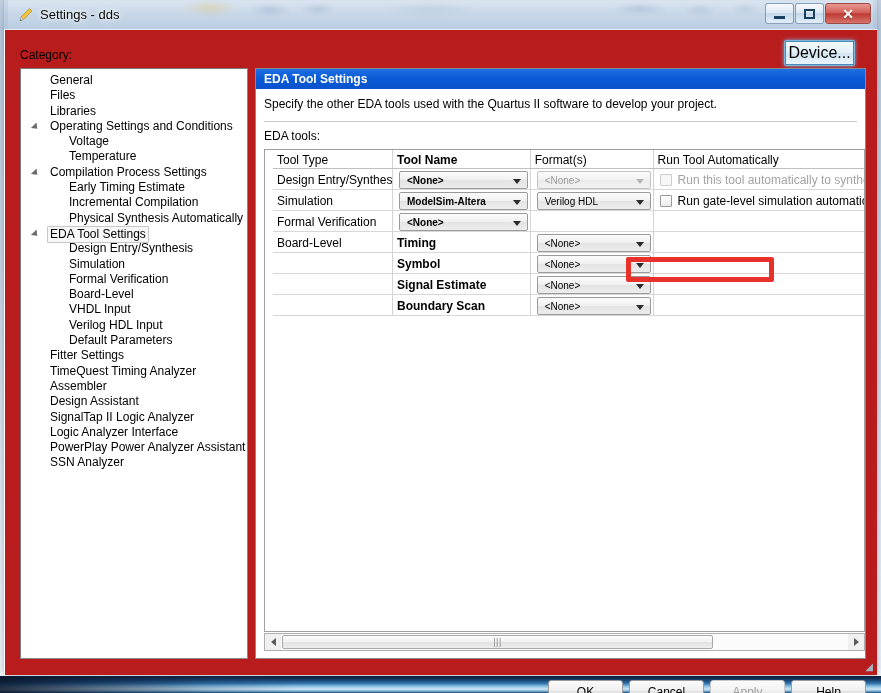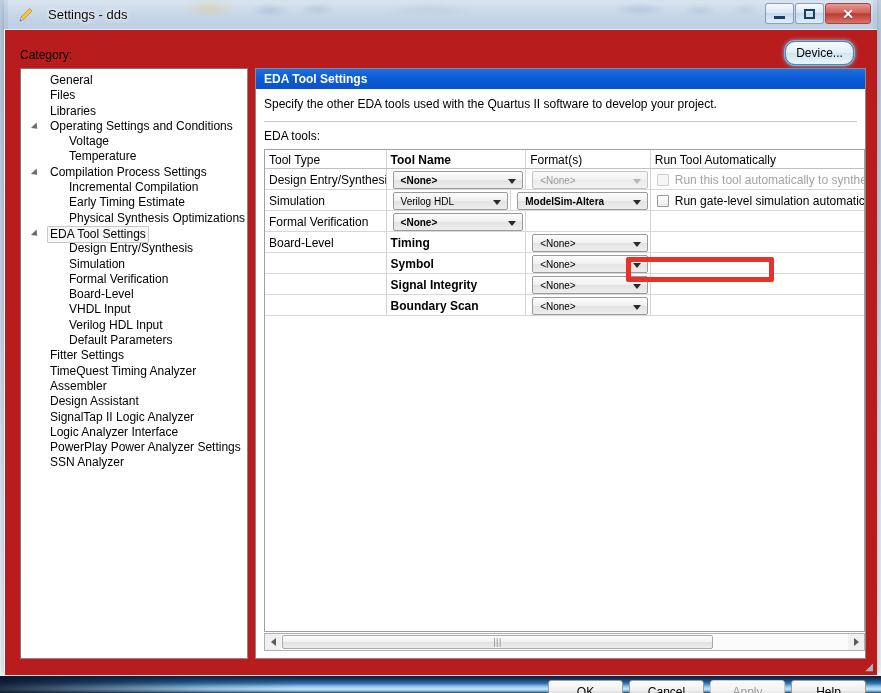--- a/index.html
+++ b/index.html
@@ -62,21 +62,21 @@
   
   .titlebar {
     position:absolute; left:0; top:0; width:873px; height:30px;
     background: linear-gradient(180deg, rgba(236,243,250,.42) 0%, rgba(205,222,238,.38) 48%, rgba(190,211,232,.45) 100%);
     border-bottom: 1px solid rgba(255,255,255,.45);
   }
   .title-icon {
     position:absolute; left:14px; top:7px; width:16px; height:16px;
   }
   .title-text {
-    position:absolute; left:44px; top:7px;
+    position:absolute; left:36px; top:7px;
     font-size:13px; color:#0b0b0b;
     text-shadow: 0 0 4px rgba(255,255,255,.95), 0 0 7px rgba(255,255,255,.85);
     white-space:nowrap;
   }
   .win-buttons { position:absolute; right:6px; top:3px; display:flex; gap:0; }
   .wb {
     width:29px; height:21px; margin-left:1px;
     border:1px solid rgba(120,145,175,.85);
     border-radius:3px;
     background: linear-gradient(180deg, rgba(248,251,254,.95) 0%, rgba(222,234,246,.9) 45%, rgba(198,216,234,.92) 50%, rgba(226,238,249,.95) 100%);
@@ -101,24 +101,24 @@
   }
 
   .label-category {
     position:absolute; left:15px; top:18px;
     font-size:12px; color:#000;
   }
 
   
   .device-btn {
     position:absolute; left:780px; top:11px; width:69px; height:24px;
-    border:1px solid #4a8ab5; border-radius:10px;
+    border:1px solid #4a8ab5; border-radius:1px;
     background: linear-gradient(180deg,#f4fafd 0%,#e3f0f8 48%,#d2e6f2 52%,#e9f4fb 100%);
     box-shadow: 0 0 0 1px rgba(120,200,240,.8), 0 0 4px 1px rgba(110,195,240,.9);
-    font-size:12px; color:#000; cursor:default;
+    font-size:16px; color:#000; cursor:default;
     display:flex; align-items:center; justify-content:center;
   }
 
   
   .tree-panel {
     position:absolute; left:15px; top:38px; width:228px; height:591px;
     background:#fff;
     border:1px solid #8a8a8a;
     border-top-color:#7a7a7a; border-left-color:#7a7a7a;
     overflow:hidden;
@@ -171,21 +171,21 @@
     font-size:12px; color:#000;
   }
 
   
   .grid {
     position:absolute; left:8px; top:80px; width:601px; height:483px;
     border:1px solid #a0a0a0;
     background:#fff;
     overflow:hidden;
   }
-  .grid-row { display:flex; height:21px; }
+  .grid-row { display:flex; height:21px;margin-left:8px; }
   .grid-row.head {
     height:19px;
     background:#fff;
     border-bottom:1px solid #c0c0c0;
   }
   .cell {
     position:relative;
     border-right:1px solid #d4d4d4;
     padding:2px 0 0 4px;
     font-size:12px; color:#000;
@@ -328,38 +328,38 @@
 
     <div class="tree-panel">
       <div class="tree-inner" id="tree-root">
           <div class="tree-item lvl0"><span class="lbl">General</span></div>
           <div class="tree-item lvl0"><span class="lbl">Files</span></div>
           <div class="tree-item lvl0"><span class="lbl">Libraries</span></div>
           <div class="tree-item lvl0"><span class="expander"></span><span class="lbl">Operating Settings and Conditions</span></div>
           <div class="tree-item lvl1"><span class="lbl">Voltage</span></div>
           <div class="tree-item lvl1"><span class="lbl">Temperature</span></div>
           <div class="tree-item lvl0"><span class="expander"></span><span class="lbl">Compilation Process Settings</span></div>
+          <div class="tree-item lvl1"><span class="lbl">Early Timing Estimate</span></div>
           <div class="tree-item lvl1"><span class="lbl">Incremental Compilation</span></div>
-          <div class="tree-item lvl1"><span class="lbl">Early Timing Estimate</span></div>
-          <div class="tree-item lvl1"><span class="lbl">Physical Synthesis Optimizations</span></div>
+          <div class="tree-item lvl1"><span class="lbl">Physical Synthesis Automatically</span></div>
           <div class="tree-item lvl0 selected"><span class="expander"></span><span class="lbl">EDA Tool Settings</span></div>
           <div class="tree-item lvl1"><span class="lbl">Design Entry/Synthesis</span></div>
           <div class="tree-item lvl1"><span class="lbl">Simulation</span></div>
           <div class="tree-item lvl1"><span class="lbl">Formal Verification</span></div>
           <div class="tree-item lvl1"><span class="lbl">Board-Level</span></div>
           <div class="tree-item lvl1"><span class="lbl">VHDL Input</span></div>
           <div class="tree-item lvl1"><span class="lbl">Verilog HDL Input</span></div>
           <div class="tree-item lvl1"><span class="lbl">Default Parameters</span></div>
           <div class="tree-item lvl0"><span class="lbl">Fitter Settings</span></div>
           <div class="tree-item lvl0"><span class="lbl">TimeQuest Timing Analyzer</span></div>
           <div class="tree-item lvl0"><span class="lbl">Assembler</span></div>
           <div class="tree-item lvl0"><span class="lbl">Design Assistant</span></div>
           <div class="tree-item lvl0"><span class="lbl">SignalTap II Logic Analyzer</span></div>
           <div class="tree-item lvl0"><span class="lbl">Logic Analyzer Interface</span></div>
-          <div class="tree-item lvl0"><span class="lbl">PowerPlay Power Analyzer Settings</span></div>
+          <div class="tree-item lvl0"><span class="lbl">PowerPlay Power Analyzer Assistant</span></div>
           <div class="tree-item lvl0"><span class="lbl">SSN Analyzer</span></div>
         </div>
     </div>
 
     <div class="main-panel">
       <div class="panel-header">EDA Tool Settings</div>
       <div class="panel-desc">Specify the other EDA tools used with the Quartus II software to develop your project.</div>
       <div class="hr"></div>
       <div class="label-edatools">EDA tools:</div>
 
@@ -393,32 +393,32 @@
               </div>
               <div class="cell c4 cellflex">
                 <span class="chk disabled"></span>
                 <span class="chktxt disabled">Run this tool automatically to synthesize the current design</span>
               </div>
             </div>
             <div class="grid-row">
               <div class="cell c1">
                 <span>Simulation</span>
               </div>
+              <div class="cell c2">
+                <div class="combo-wrap">
+                  <div class="combo">
+                    <span>ModelSim-Altera</span>
+                    <span class="arrow"></span>
+                  </div>
+                </div>
+              </div>
               <div class="cell c3">
                 <div class="combo-wrap">
                   <div class="combo">
                     <span>Verilog HDL</span>
-                    <span class="arrow"></span>
-                  </div>
-                </div>
-              </div>
-              <div class="cell c2">
-                <div class="combo-wrap">
-                  <div class="combo">
-                    <span>ModelSim-Altera</span>
                     <span class="arrow"></span>
                   </div>
                 </div>
               </div>
               <div class="cell c4 cellflex">
                 <span class="chk"></span>
                 <span class="chktxt">Run gate-level simulation automatically after compilation</span>
               </div>
             </div>
             <div class="grid-row">
@@ -468,21 +468,21 @@
                   </div>
                 </div>
               </div>
               <div class="cell c4 cellflex"></div>
             </div>
             <div class="grid-row">
               <div class="cell c1">
                 <span></span>
               </div>
               <div class="cell c2">
-                <span>Signal Integrity</span>
+                <span>Signal Estimate</span>
               </div>
               <div class="cell c3">
                 <div class="combo-wrap">
                   <div class="combo">
                     <span>&lt;None&gt;</span>
                     <span class="arrow"></span>
                   </div>
                 </div>
               </div>
               <div class="cell c4 cellflex"></div>

